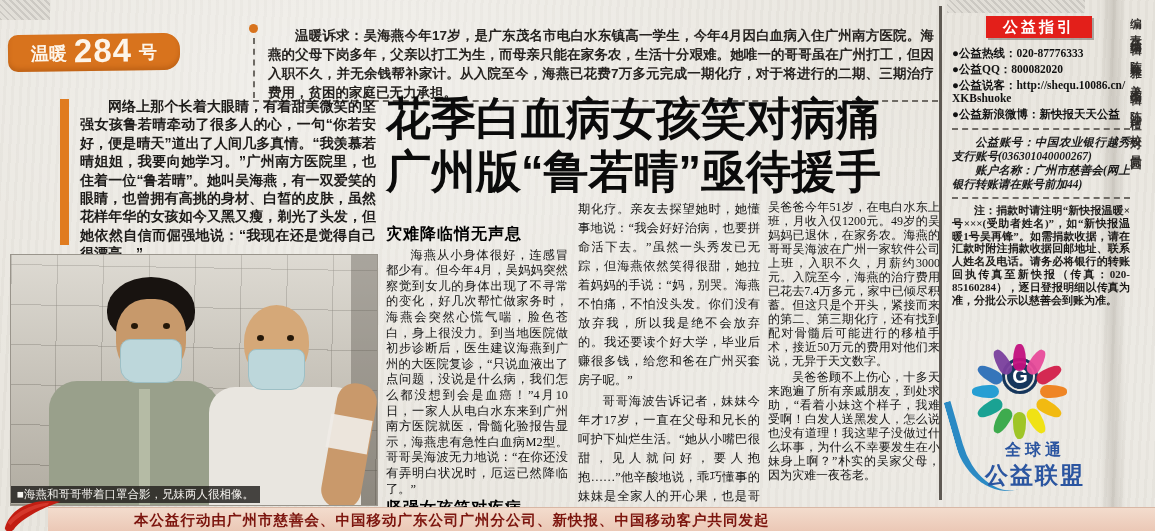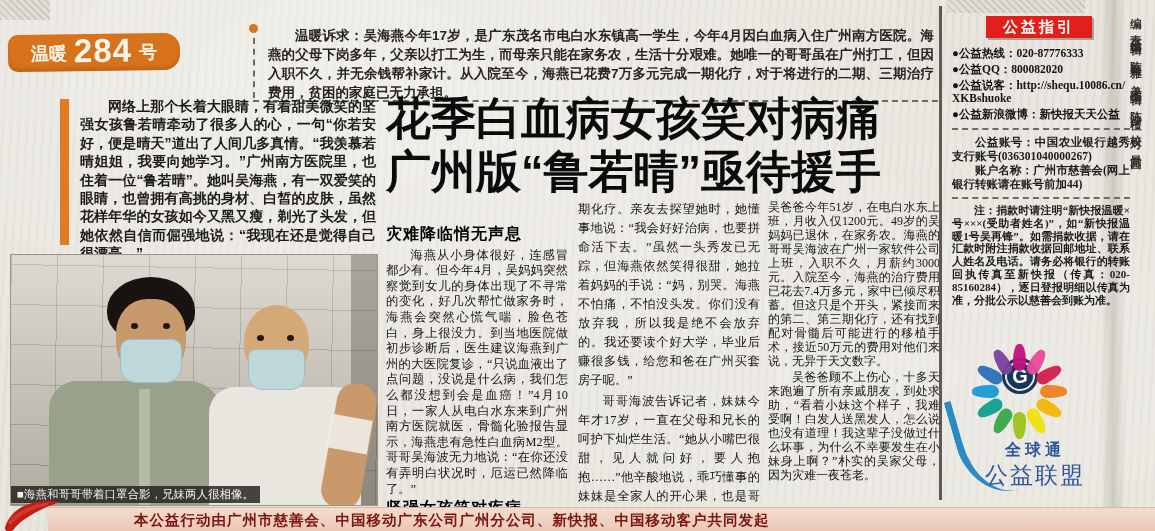--- a/index.html
+++ b/index.html
@@ -85,36 +85,36 @@
   .v-rule { position: absolute; left: 939px; top: 6px; width: 3px; height: 494px; background: #45403a; opacity: .85; }
 
   
   .sidebar { position: absolute; left: 952px; top: 14px; width: 178px; font-family: "Liberation Serif", serif; }
   .sb-banner { margin: 2px 0 9px 34px; width: 106px; height: 22px; background: #e31f1a; color: #fff;
     font-family: "Liberation Sans", sans-serif; font-weight: 800; font-size: 15px; letter-spacing: 3px;
     text-align: center; line-height: 22px; box-shadow: 2px 2px 0 rgba(90,85,80,.45); }
   .sb-list { list-style: none; margin: 0; padding: 0; font-size: 11.5px; font-weight: 700; line-height: 13.8px; color: #111; }
   .sb-list li { margin-bottom: 2px; word-break: break-all; }
   .sb-dash { border-top: 2px dashed #6e6a64; margin: 6px 0 5px; }
-  .sb-acc { margin: 0; font-size: 11.5px; font-weight: 700; line-height: 14px; text-indent: 2em; text-align: justify; }
+  .sb-acc { margin: 0; font-size: 11.5px; font-weight: 700; line-height: 14px; text-indent: 2em; text-align: justify; font-style: italic; }
   .sb-note { margin: 0; font-size: 11px; line-height: 12.8px; font-weight: 600; color: #1c1a18; text-align: justify; text-indent: 2em; }
 
   
   .logo-box { position: absolute; left: 955px; top: 336px; width: 150px; height: 190px; }
   .petal { position: absolute; left: 58px; top: 42px; width: 13px; height: 27px;
     border-radius: 50% 50% 58% 58% / 72% 72% 30% 30%; opacity: .95; }
   .logo-g { position: absolute; left: 47px; top: 22px; width: 36px; height: 36px; border-radius: 50%;
     background: #16365c; color: #fff; font-family: "Liberation Sans", sans-serif; font-weight: 800;
     font-size: 20px; text-align: center; line-height: 36px; box-shadow: inset 0 0 0 3px #16365c, inset 0 0 0 5px #e9e6df; }
   .logo-swash { position: absolute; left: 2px; top: 58px; width: 48px; height: 104px;
     border-left: 7px solid #2b8ac4; border-bottom-left-radius: 90px 110px; transform: rotate(-16deg); }
   .logo-cn1 { position: absolute; left: 20px; top: 104px; width: 120px; text-align: center;
     font-family: "Liberation Sans", sans-serif; font-weight: 800; font-size: 16px; letter-spacing: 4px; color: #2b55a0; }
   .logo-cn2 { position: absolute; left: 5px; top: 124px; width: 150px; text-align: center;
-    font-family: "Liberation Sans", sans-serif; font-weight: 400; font-size: 23px; letter-spacing: 2px; color: #2b55a0; }
+    font-family: "Liberation Sans", sans-serif; font-weight: 700; font-size: 23px; letter-spacing: 2px; color: #2b55a0; }
 
   
   .credits { position: absolute; left: 1128px; top: 8px; height: 250px; writing-mode: vertical-rl;
     font-size: 11.5px; letter-spacing: 3px; color: #2e2b28; font-weight: 600; }
 
   
   .footer { position: absolute; left: 0; top: 507px; width: 1155px; height: 24px;
     background: linear-gradient(180deg, #f3dccd, #ebc8b6); border-top: 1px solid #d8b7a5; margin-left: 48px; }
   .footer-text { position: absolute; left: 86px; top: 0; line-height: 24px; font-size: 14.5px;
     font-weight: 800; color: #7c150e; letter-spacing: 1px; }

